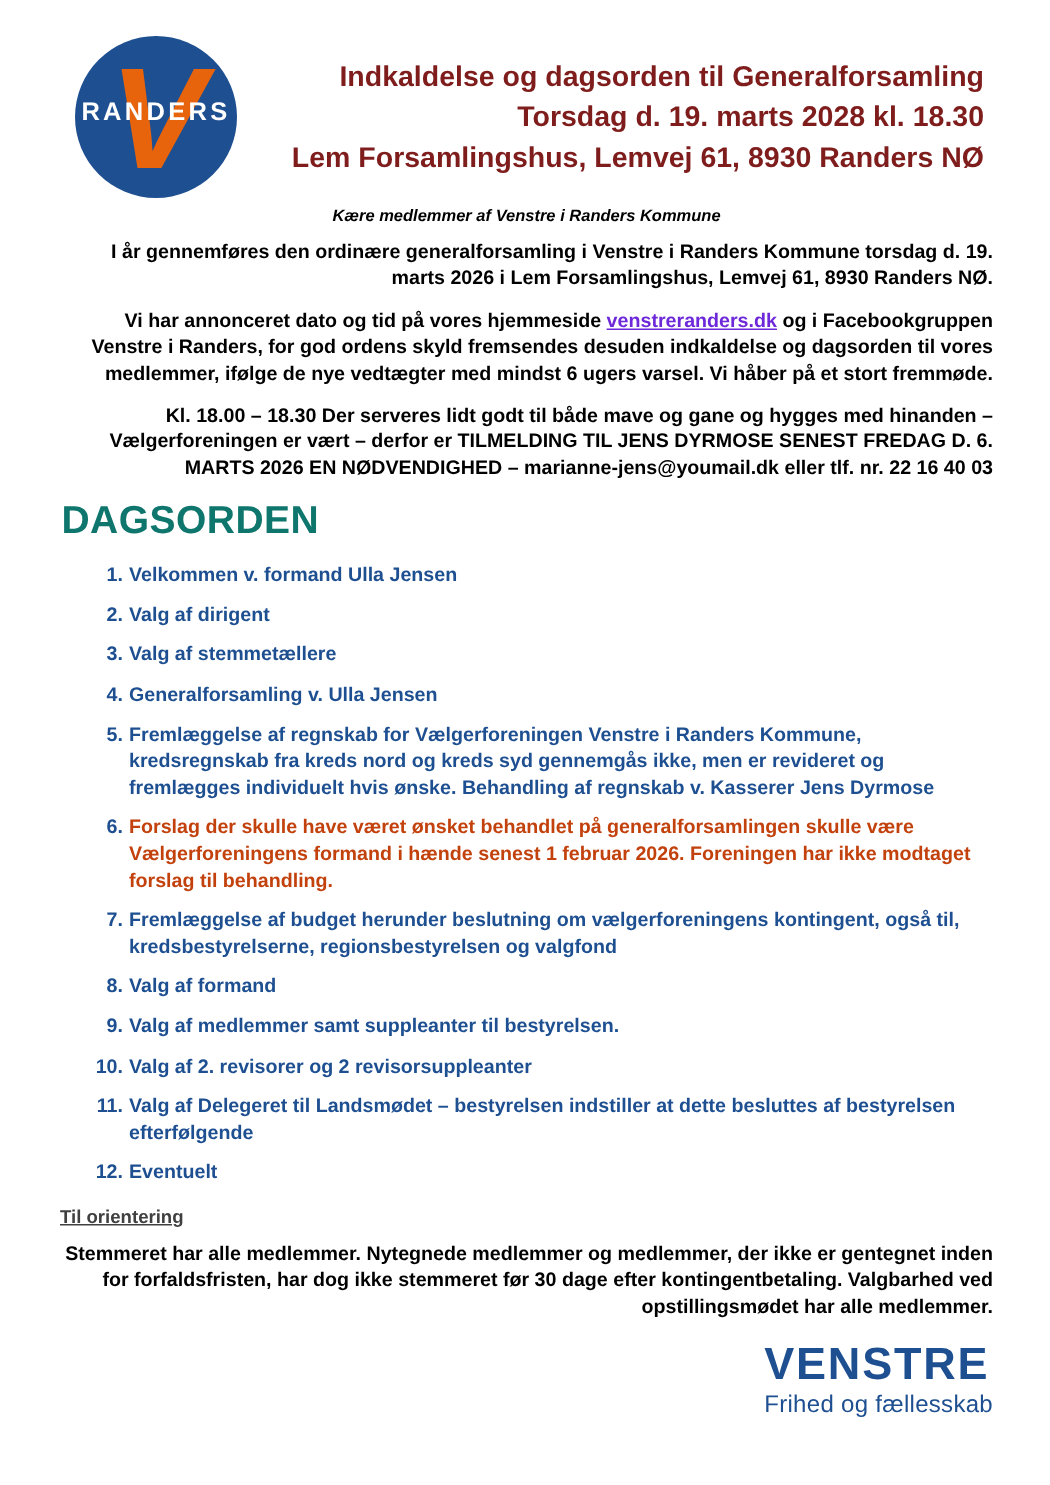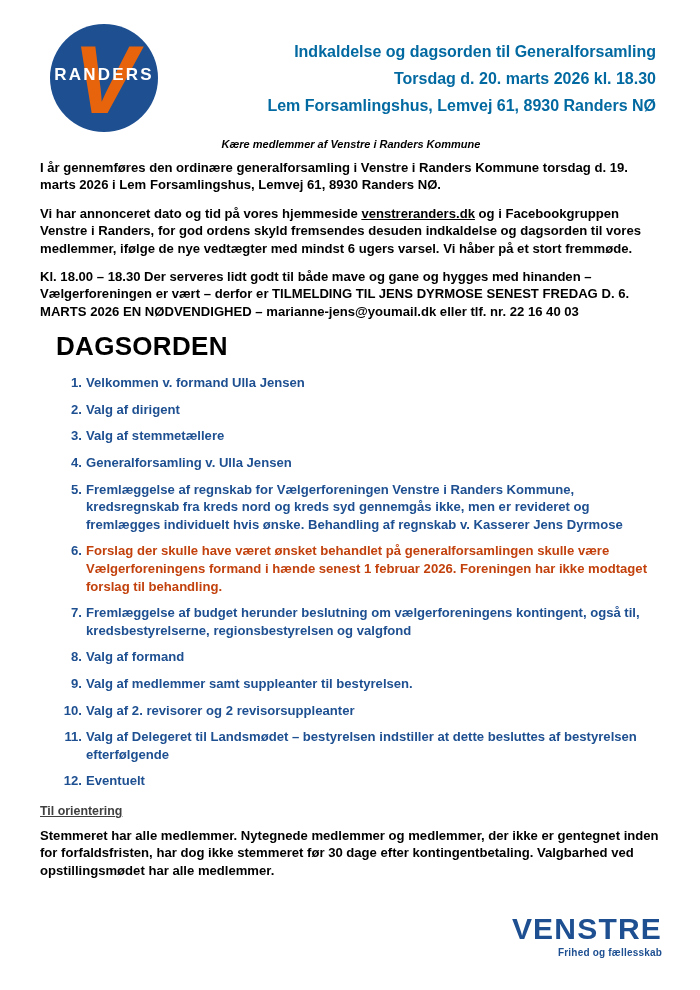--- a/index.html
+++ b/index.html
@@ -68,53 +68,53 @@
     font-weight: bold;
     letter-spacing: 2.2px;
   }
   .header-lines {
     flex: 1 1 auto;
     text-align: right;
     padding-top: 16px;
     padding-right: 6px;
   }
   .header-lines div {
-    font-size: 16px;
+    font-size: 19px;
     font-weight: bold;
     line-height: 27px;
-    color: #0369a1;
+    color: #7f1d1d;
     white-space: nowrap;
   }
 
   
   .salutation {
     text-align: center;
     font-size: 11px;
     font-weight: bold;
     font-style: italic;
     margin: 4px 0 9px 0;
   }
   p.para {
     font-size: 13.1px;
     line-height: 17.4px;
     font-weight: bold;
     margin: 0 0 11px 0;
-    text-align: left;
+    text-align: right;
   }
   p.para a, .link {
-    color: #000000;
+    color: #6d28d9;
     text-decoration: underline;
   }
 
   
   h1.section-title {
-    color: #000000;
+    color: #0f766e;
     font-size: 26px;
     font-weight: bold;
-    margin: 10px 0 8px 16px;
+    margin: 10px 0 8px 1px;
     letter-spacing: 0.3px;
   }
   ol.agenda {
     margin: 12px 0 0 0;
     padding: 0 0 0 46px;
     list-style: none;
     counter-reset: agenda;
   }
   ol.agenda > li {
     position: relative;
@@ -147,53 +147,52 @@
     font-size: 12.4px;
     font-weight: bold;
     margin: 14px 0 9px 0;
     text-decoration: underline;
   }
 
   
   .footer {
     position: absolute;
     right: 38px;
-    bottom: 32px;
-    text-align: right;
+    bottom: 44px;
   }
   .footer .brand {
     color: #1d4f91;
     font-size: 30px;
     font-weight: bold;
     letter-spacing: 1.2px;
     line-height: 32px;
   }
   .footer .tagline {
     color: #1d4f91;
-    font-size: 10px;
-    font-weight: bold;
+    font-size: 16px;
+    font-weight: normal;
     letter-spacing: 0.2px;
     margin-top: 2px;
   }
 </style>
 </head>
 <body>
 
 <div class="page">
 
   <div class="header">
     <div class="logo-wrap">
       <div class="logo">
         <div class="v-glyph">V</div>
         <div class="randers-text">RANDERS</div>
       </div>
     </div>
     <div class="header-lines">
       <div>Indkaldelse og dagsorden til Generalforsamling</div>
-      <div>Torsdag d. 20. marts 2026 kl. 18.30</div>
+      <div>Torsdag d. 19. marts 2028 kl. 18.30</div>
       <div>Lem Forsamlingshus, Lemvej 61, 8930 Randers NØ</div>
     </div>
   </div>
 
   <div class="salutation">Kære medlemmer af Venstre i Randers Kommune</div>
 
   <p class="para">I år gennemføres den ordinære generalforsamling i Venstre i Randers Kommune torsdag d. 19. marts 2026 i Lem Forsamlingshus, Lemvej 61, 8930 Randers NØ.</p>
 
   <p class="para"><span>Vi har annonceret dato og tid på vores hjemmeside </span><a class="link" href="#">venstreranders.dk</a><span> og i Facebookgruppen Venstre i Randers, for god ordens skyld fremsendes desuden indkaldelse og dagsorden til vores medlemmer, ifølge de nye vedtægter med mindst 6 ugers varsel.  Vi håber på et stort fremmøde.</span></p>
 

